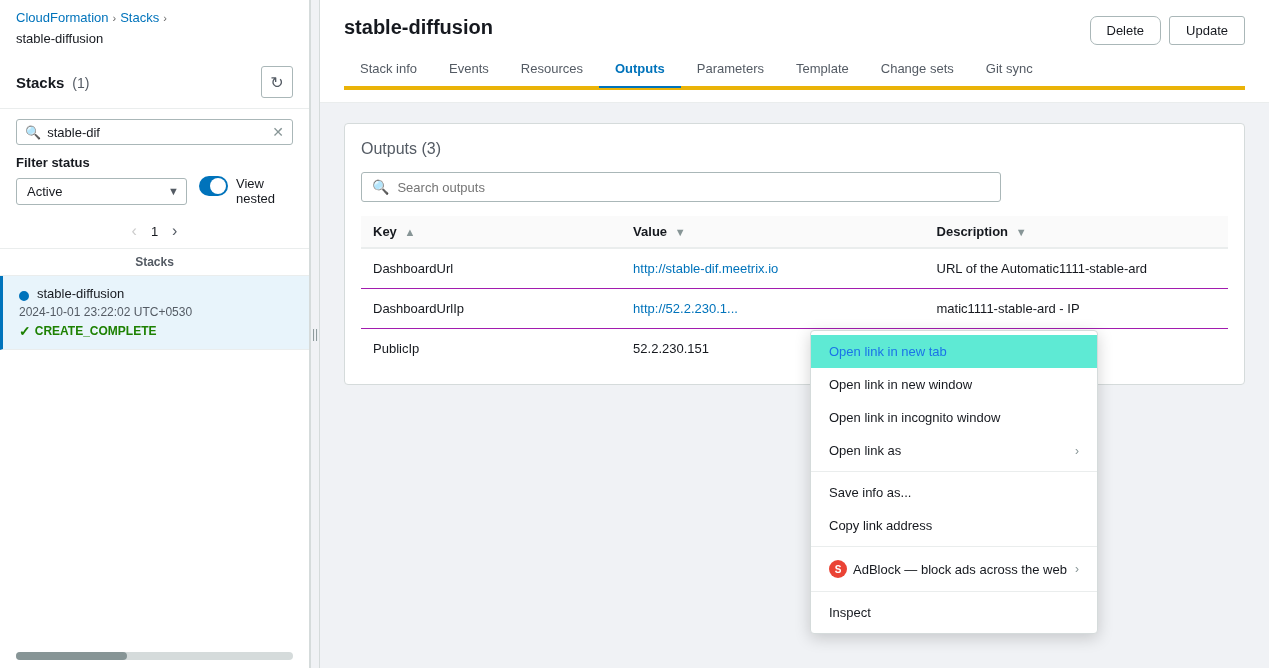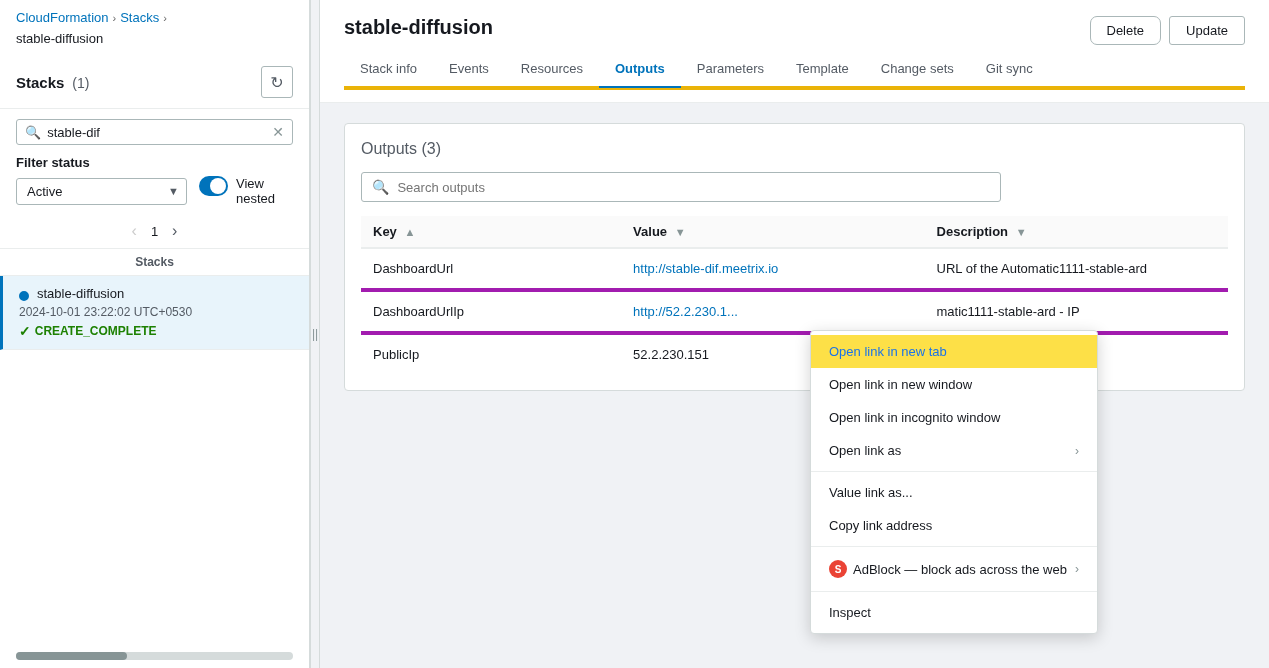--- a/index.html
+++ b/index.html
@@ -70,28 +70,28 @@
     .outputs-container { background: #fff; border: 1px solid #d5dbdb; border-radius: 4px; padding: 16px; }
     .outputs-title { font-size: 16px; font-weight: 700; margin-bottom: 14px; color: #16191f; }
     .outputs-title span { font-weight: 400; color: #545b64; }
 
     .outputs-search { display: flex; align-items: center; border: 1px solid #aab7b8; border-radius: 3px; padding: 6px 10px; background: #fff; gap: 8px; margin-bottom: 14px; max-width: 640px; }
     .outputs-search input { border: none; outline: none; flex: 1; font-size: 13px; color: #879596; }
 
     .table { width: 100%; border-collapse: collapse; font-size: 13px; }
     .table th { padding: 8px 12px; text-align: left; font-weight: 600; color: #16191f; border-bottom: 2px solid #eaeded; background: #fafafa; }
     .table th .sort-icon { color: #879596; margin-left: 4px; font-size: 11px; }
-    .table td { padding: 12px 12px; border-bottom: 4px solid #a21caf; vertical-align: top; color: #16191f; }
+    .table td { padding: 12px 12px; border-bottom: 1px solid #a21caf; vertical-align: top; color: #16191f; }
     .table tr:last-child td { border-bottom: none; }
     .link-blue { color: #0073bb; text-decoration: none; cursor: pointer; }
 
     
     .context-menu { position: absolute; top: 330px; left: 810px; background: #fff; border: 1px solid #d5dbdb; border-radius: 4px; box-shadow: 0 4px 16px rgba(0,0,0,0.18); min-width: 260px; z-index: 1000; padding: 4px 0; }
     .context-menu-item { padding: 9px 18px; font-size: 13px; cursor: pointer; color: #16191f; display: flex; align-items: center; justify-content: space-between; gap: 8px; }
-    .context-menu-item.highlighted { background: #fde047; color: #1a73e8; font-weight: 500; }
+    .context-menu-item.highlighted { background: #5eead4; color: #1a73e8; font-weight: 500; }
     .context-menu-divider { height: 1px; background: #eaeded; margin: 4px 0; }
     .context-menu-item .arrow { color: #879596; font-size: 12px; }
     .adblock-icon { width: 18px; height: 18px; border-radius: 50%; background: #ea4335; display: inline-flex; align-items: center; justify-content: center; color: white; font-size: 10px; font-weight: 700; margin-right: 6px; flex-shrink: 0; }
 
     .col-key { width: 30%; }
     .col-value { width: 35%; }
     .col-desc { width: 35%; }
   </style>
 </head>
 <body>
@@ -266,21 +266,21 @@
   </div>
   <div class="context-menu-item">
     <span>Open link in incognito window</span>
   </div>
   <div class="context-menu-item">
     <span>Open link as</span>
     <span class="arrow">›</span>
   </div>
   <div class="context-menu-divider"></div>
   <div class="context-menu-item">
-    <span>Value link as...</span>
+    <span>Save info as...</span>
   </div>
   <div class="context-menu-item">
     <span>Copy link address</span>
   </div>
   <div class="context-menu-divider"></div>
   <div class="context-menu-item">
     <span style="display:flex;align-items:center;gap:0;">
       <span class="adblock-icon">S</span>
       <span>AdBlock — block ads across the web</span>
     </span>

